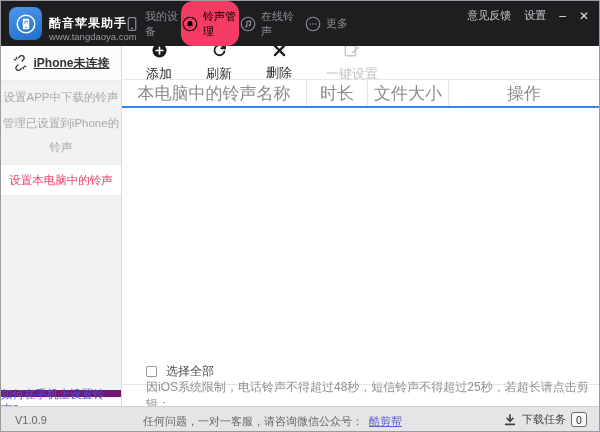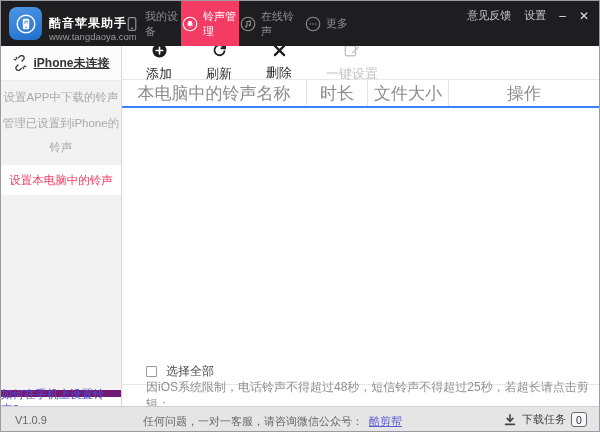--- a/index.html
+++ b/index.html
@@ -13,21 +13,21 @@
   .logo-badge { width:33px; height:33px; border-radius:8px; flex:0 0 auto;
     background:linear-gradient(160deg,#4e97e8,#1f6fce); display:flex; align-items:center; justify-content:center; }
   .logo-text { line-height:1.25;margin-top:11px; }
   .app-name { color:#ffffff; font-size:12px; font-weight:bold; letter-spacing:1px; }
   .app-url { color:#9a9a9e; font-size:9.5px; }
 
   .tabs { display:flex; align-items:stretch; }
   .tab { width:58px; display:flex; align-items:center; justify-content:center; gap:4px;
     color:#8d8d92; cursor:default; }
   .tab .tab-label { font-size:11px; }
-  .tab.active { background:#f43b63; color:#ffffff; }
+  .tab.active { background:#f43b63; color:#000000;border-radius:12px; }
 
   .titlebar-controls { position:absolute; top:7px; right:10px; display:flex; align-items:center; gap:13px;
     color:#c9c9cd; font-size:11px; }
   .titlebar-controls .win-btn { font-size:12px; color:#e2e2e6; }
 
   
   .main { display:flex; height:360px; }
 
   .sidebar { width:121px; background:#f2f2f2; border-right:1px solid #d9d9d9; display:flex; flex-direction:column; }
   .connection { height:35px; background:#fcfcfc; border-bottom:1px solid #ececec; display:flex;

